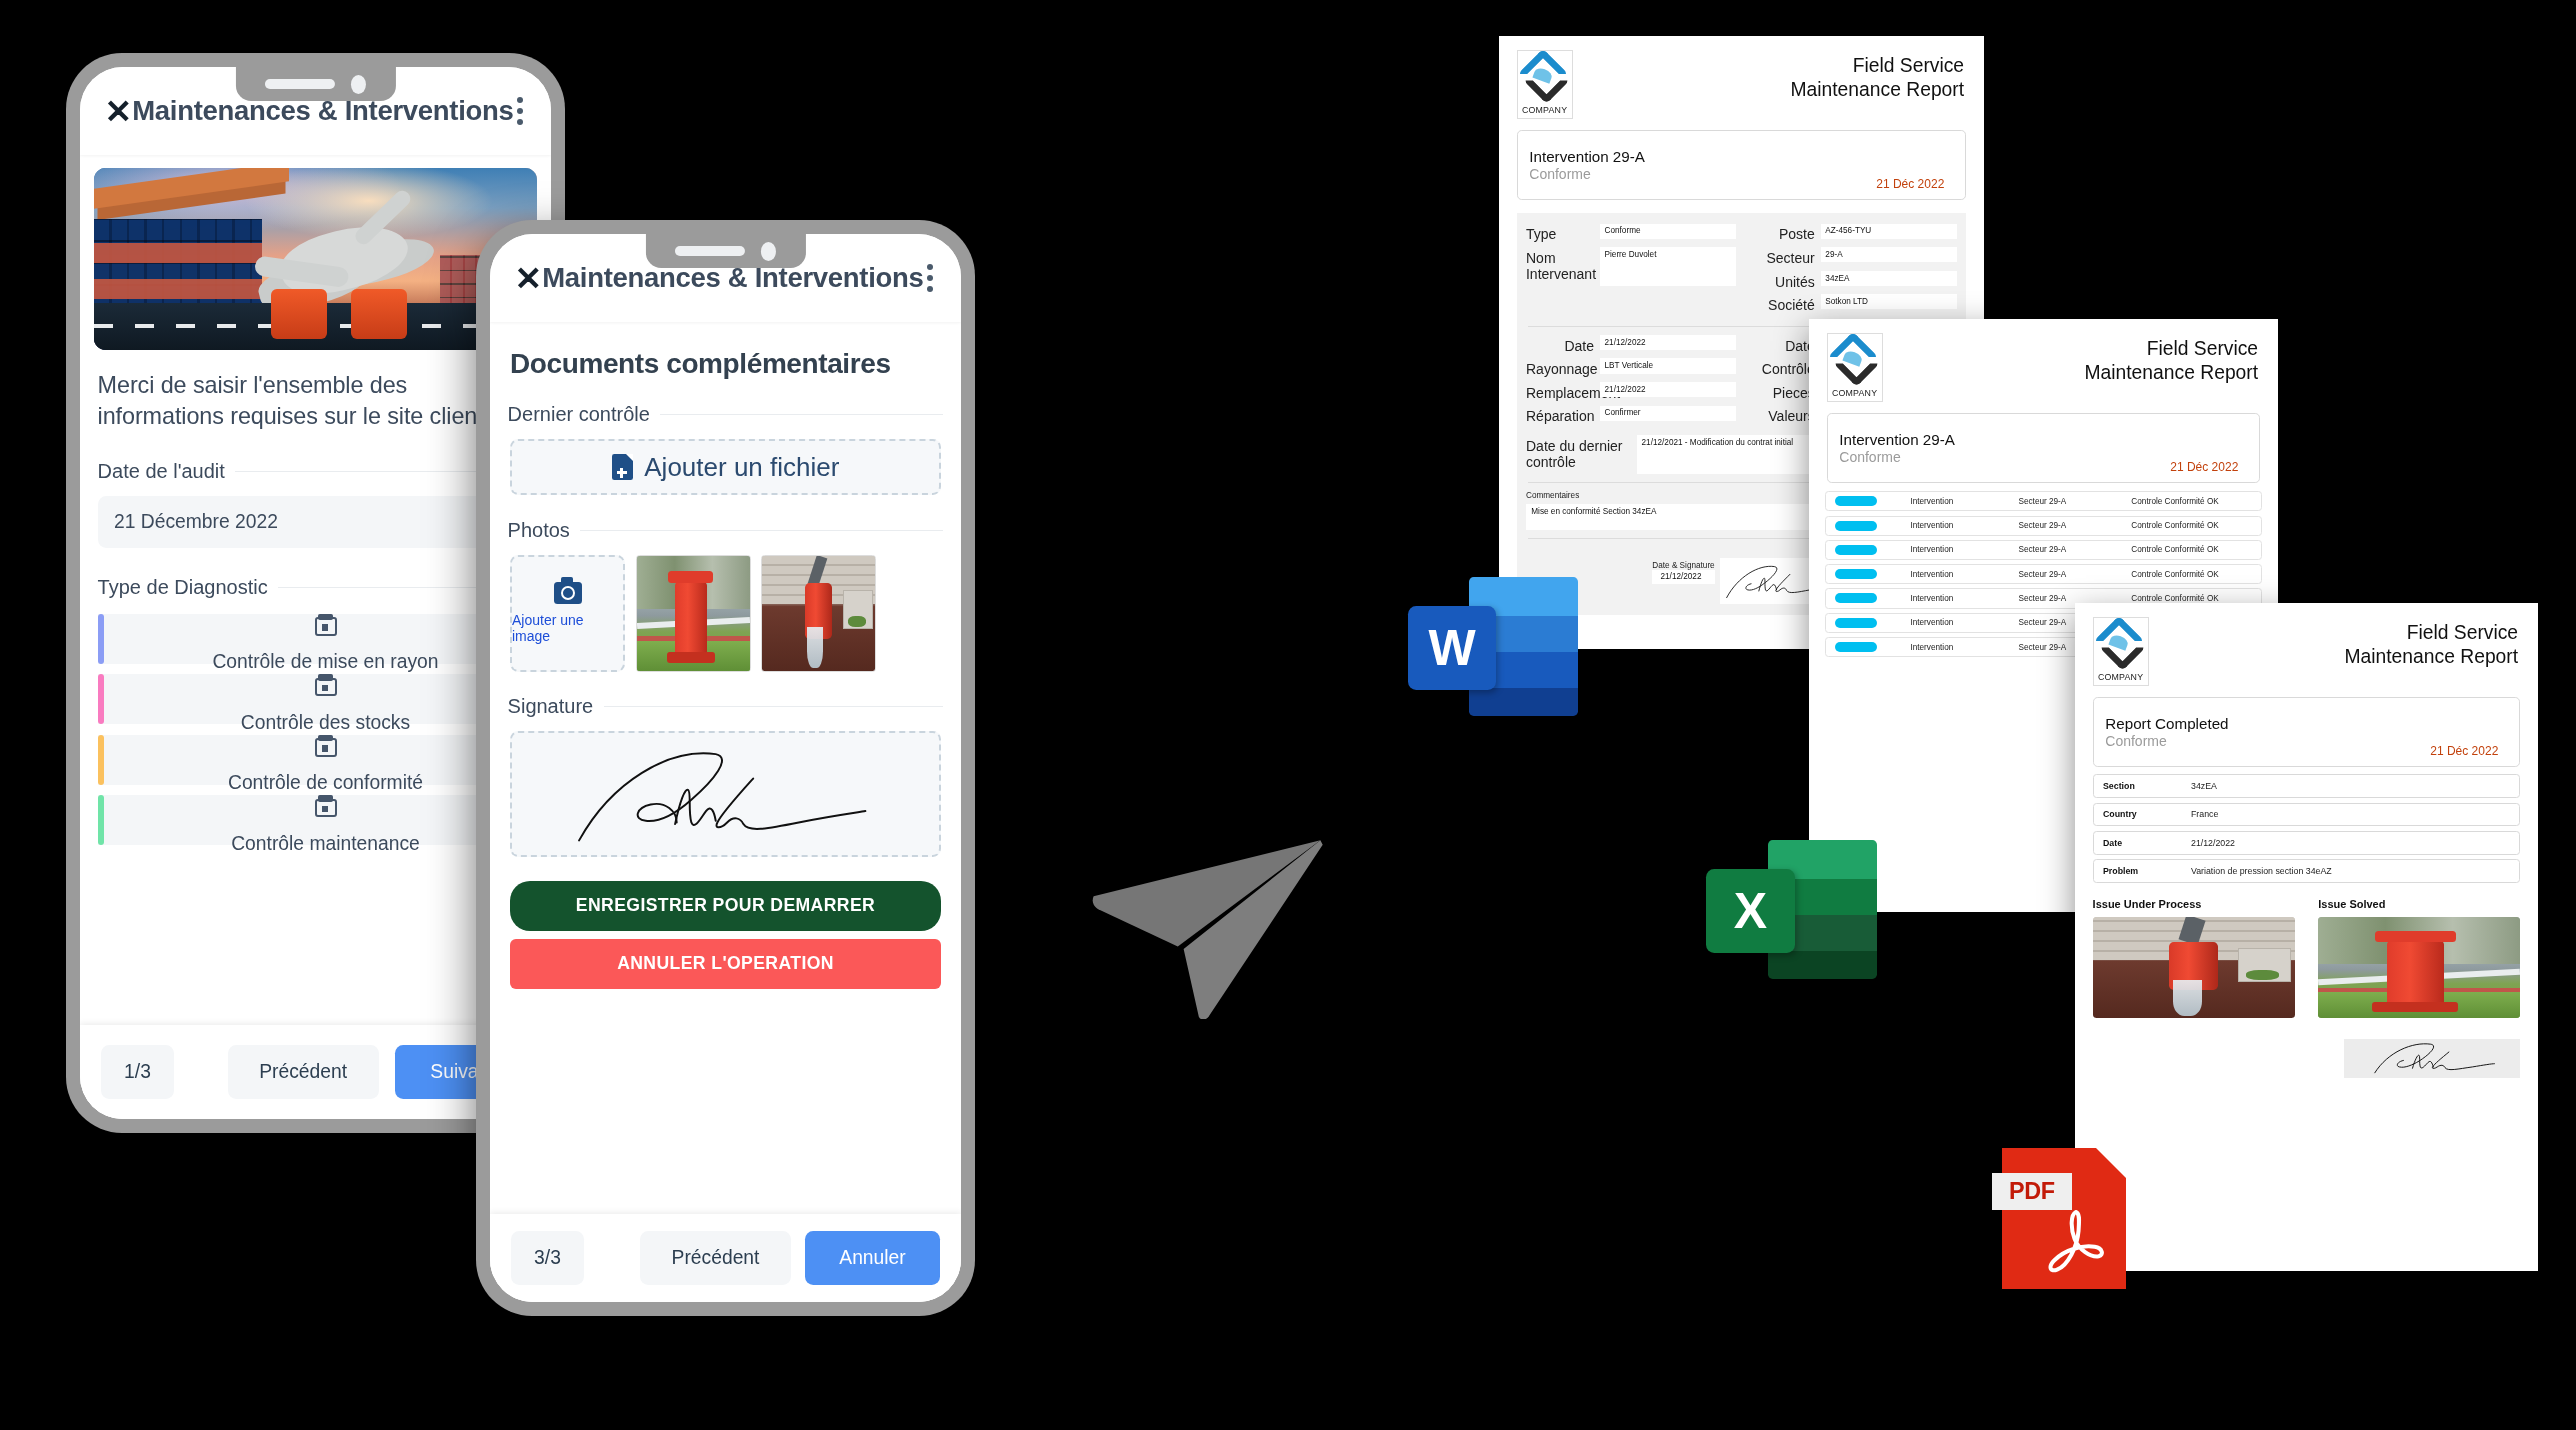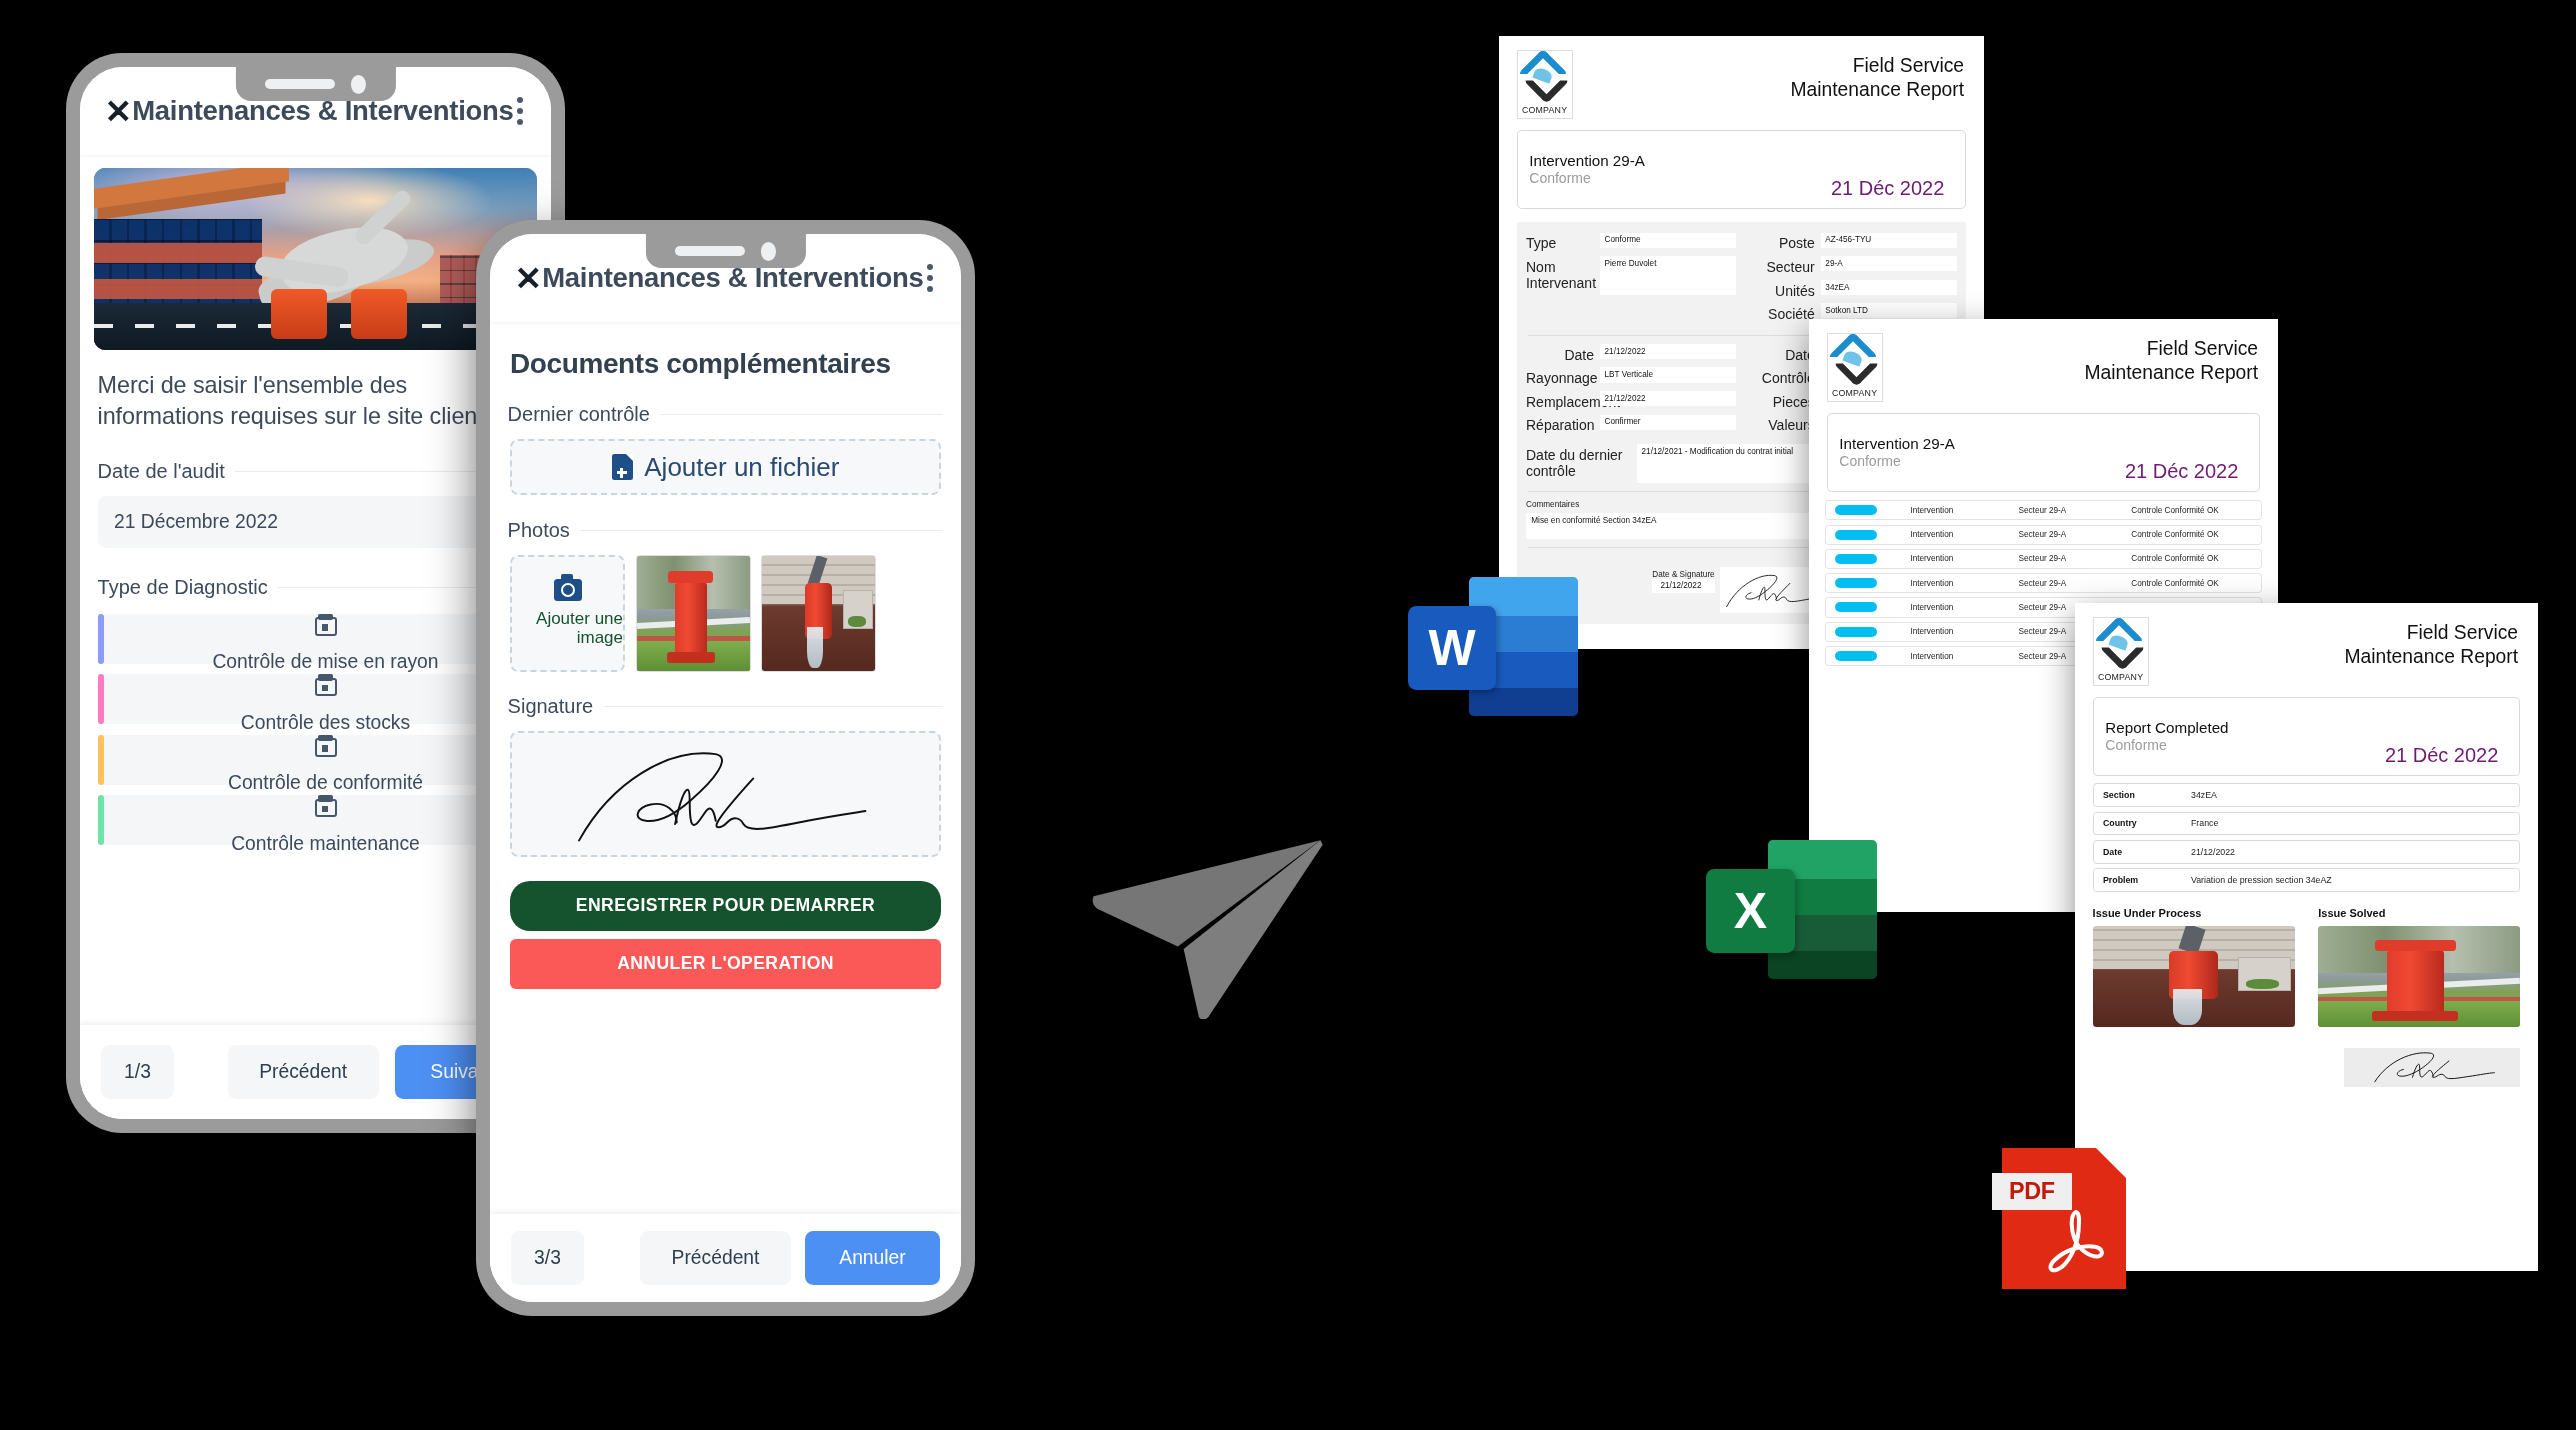--- a/index.html
+++ b/index.html
@@ -196,21 +196,21 @@
   .file-ico:before{content:""; position:absolute; right:0; top:0; border-width:0 7px 7px 0; border-style:solid; border-color:#fff #fff transparent transparent;}
   .file-ico .plus-h{position:absolute; left:5.3px; bottom:6.4px; width:10.5px; height:2.9px; background:#fff;}
   .file-ico .plus-v{position:absolute; left:8.8px; bottom:2.9px; width:2.9px; height:10px; background:#fff;}
 
   .photos-row { display:flex; gap: 10.5px; margin: 13px 20px 0 20px; }
   .add-photo {
     width: 115px; height: 117px; border: 2.3px dashed #c9d4dd; border-radius: 8.2px;
     background:#f6f8fa; display:flex; flex-direction:column; align-items:center; justify-content:center;
     gap: 8.2px; cursor:pointer;
   }
-  .add-photo .lbl { font-size: 17px; color:#14532d; line-height:1.15; text-align:right; }
+  .add-photo .lbl { font-size: 14px; color:#1d4ed8; line-height:1.15; text-align:left; }
   .cam-ico { width: 28px; height: 22px; background:#1f4f87; border-radius: 3.5px; position: relative; }
   .cam-ico:before{content:""; position:absolute; left:7.6px; top:-4.7px; width:11.7px; height:5.3px; background:#1f4f87; border-radius:1.8px 1.8px 0 0;}
   .cam-ico:after{content:""; position:absolute; left:50%; top:50%; transform:translate(-50%,-50%); width:10px; height:10px; border-radius:50%; border:2.9px solid #fff;}
   .thumb { width: 115px; height: 117px; border-radius: 3.5px; overflow:hidden; position:relative; border:0.6px solid #ddd; }
   
   .hyd-a { background: linear-gradient(180deg,#b8c3c6 0%, #9aa7ab 42%, #8e9a9e 52%, #7fa352 66%, #6f9a46 100%); }
   .hyd-a .blurtree { position:absolute; left:0; right:0; top:0; height:46%; background: linear-gradient(90deg,#9fae93,#7f9170,#b6bfae,#8d9b83); filter: blur(0.6px); }
   .hyd-a .roadline { position:absolute; left:0; right:0; top:56%; height:5.9px; background:#e9edee; transform: rotate(-3deg); }
   .hyd-a .kerb { position:absolute; left:0; right:0; top:70%; height:4.7px; background:#c0564a; }
   .hyd-a .grass { position:absolute; left:0; right:0; bottom:0; height:26%; background: linear-gradient(180deg,#7fae4e,#5f8f36); }
@@ -278,21 +278,21 @@
     font-family:"Liberation Sans", sans-serif; padding-top: 3.5px; padding-right: 2.3px;
   }
 
   .intervention-card {
     margin: 10.5px 17.6px 0 17.6px; border:0.6px solid #d9d9d9; border-radius: 4.7px;
     padding: 8.2px 11.7px; display:flex; align-items:center;
   }
   .intervention-card .ic-main { flex:1; }
   .ic-name { font-size: 15.2px; color:#111; }
   .ic-sub { font-size: 14px; color:#9b9b9b; margin-top:1.2px; }
-  .ic-date { font-size: 20px; color:#701a75; padding-right: 9.4px; margin-top: 38px; }
+  .ic-date { font-size: 12px; color:#c2410c; padding-right: 9.4px; margin-top: 38px; }
 
   .kv-panel { margin: 13px 17.6px 0 17.6px; background:#f2f2f2; padding: 10.5px 9.4px; }
   .kv-cols { display:flex; gap: 10.5px; }
   .kv-col { flex:1; }
   .kv-row { display:flex; align-items:flex-start; gap: 5.9px; margin-bottom: 4.7px; }
   .kv-k { font-size: 14px; color:#222; width: 68px; text-align:right; padding-top: 2.9px; flex:0 0 auto; }
   .kv-k.left { text-align:left; }
   .kv-v { flex:1; background:#fff; font-size: 8.2px; color:#111; padding: 2.9px 4.7px; min-height: 15.2px; }
   .kv-v.tall { min-height: 39px; }
   .kv-div { height:0.6px; background:#dcdcdc; margin: 8.2px 2.3px; }

